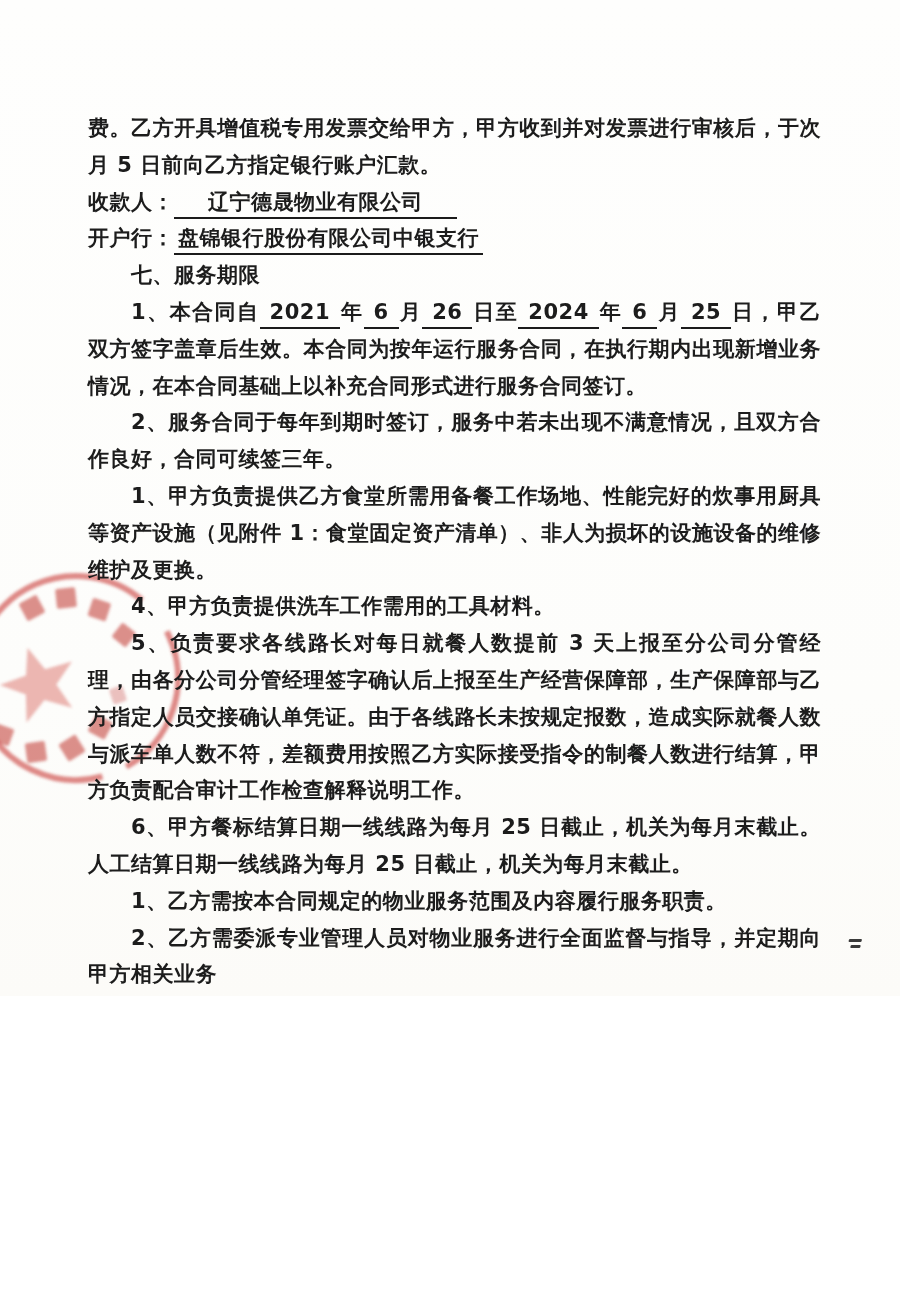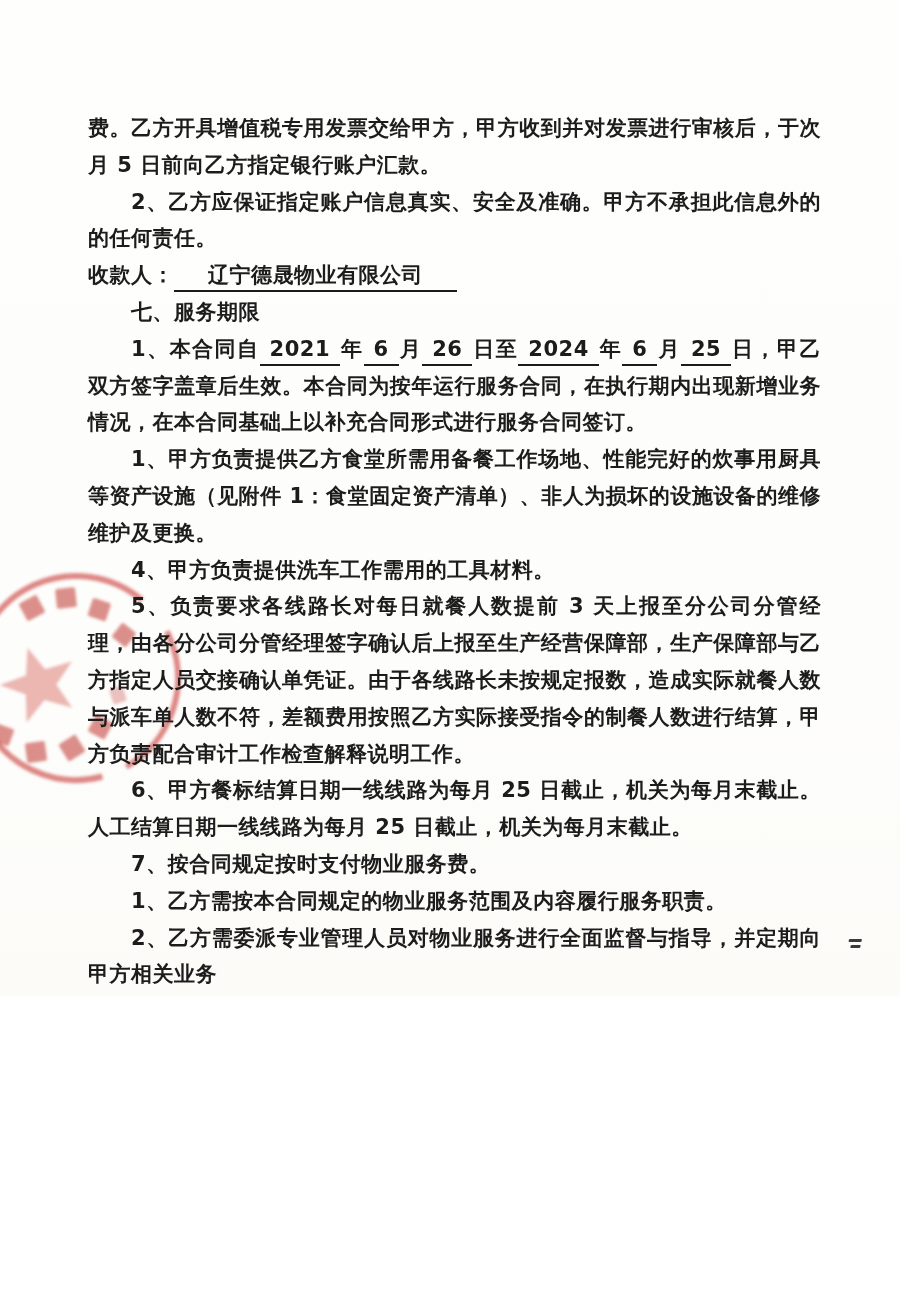--- a/index.html
+++ b/index.html
@@ -118,39 +118,41 @@
         <rect x="66" y="182" width="20" height="20" rx="2" transform="rotate(172 76 192)"></rect>
         <rect x="34" y="166" width="18" height="18" rx="2" transform="rotate(200 43 175)"></rect>
       </g>
     </g>
   </svg>
 
   <div class="content">
 
     <p>费。乙方开具增值税专用发票交给甲方，甲方收到并对发票进行审核后，于次月 5 日前向乙方指定银行账户汇款。</p>
 
-    <p class="indent">2、乙方应保证指定账户信息真实、安全及准确。甲方不承担此信息外的的任何责任。</p>
 
     <p class="field-row">
       <span class="field-label">收款人：</span><span class="blank w-field">辽宁德晟物业有限公司</span>
     </p>
 
+    <p class="field-row">
+      <span class="field-label">开户行：</span><span class="blank w-field">盘锦银行股份有限公司中银支行</span>
+    </p>
 
 
     <p class="heading">七、服务期限</p>
 
     <p class="indent"><span>1、本合同自</span><span class="blank num-blank">2021</span><span>年</span><span class="blank num-blank">6</span><span>月</span><span class="blank num-blank">26</span><span>日至</span><span class="blank num-blank">2024</span><span>年</span><span class="blank num-blank">6</span><span>月</span><span class="blank num-blank">25</span><span>日，甲乙双方签字盖章后生效。本合同为按年运行服务合同，在执行期内出现新增业务情况，在本合同基础上以补充合同形式进行服务合同签订。</span></p>
 
+    <p class="indent">2、服务合同于每年到期时签订，服务中若未出现不满意情况，且双方合作良好，合同可续签三年。</p>
 
 
     <p class="indent">1、甲方负责提供乙方食堂所需用备餐工作场地、性能完好的炊事用厨具等资产设施（见附件 1：食堂固定资产清单）、非人为损坏的设施设备的维修维护及更换。</p>
     <p class="indent">4、甲方负责提供洗车工作需用的工具材料。</p>
     <p class="indent">5、负责要求各线路长对每日就餐人数提前 3 天上报至分公司分管经理，由各分公司分管经理签字确认后上报至生产经营保障部，生产保障部与乙方指定人员交接确认单凭证。由于各线路长未按规定报数，造成实际就餐人数与派车单人数不符，差额费用按照乙方实际接受指令的制餐人数进行结算，甲方负责配合审计工作检查解释说明工作。</p>
     <p class="indent">6、甲方餐标结算日期一线线路为每月 25 日截止，机关为每月末截止。人工结算日期一线线路为每月 25 日截止，机关为每月末截止。</p>
-    <p class="indent">7、按合同规定按时支付物业服务费。</p>
 
 
     <p class="indent">1、乙方需按本合同规定的物业服务范围及内容履行服务职责。</p>
     <p class="indent">2、乙方需委派专业管理人员对物业服务进行全面监督与指导，并定期向甲方相关业务</p>
 
   </div>
 
   <div class="artifact"></div>
 
   <div class="footer">3</div>

